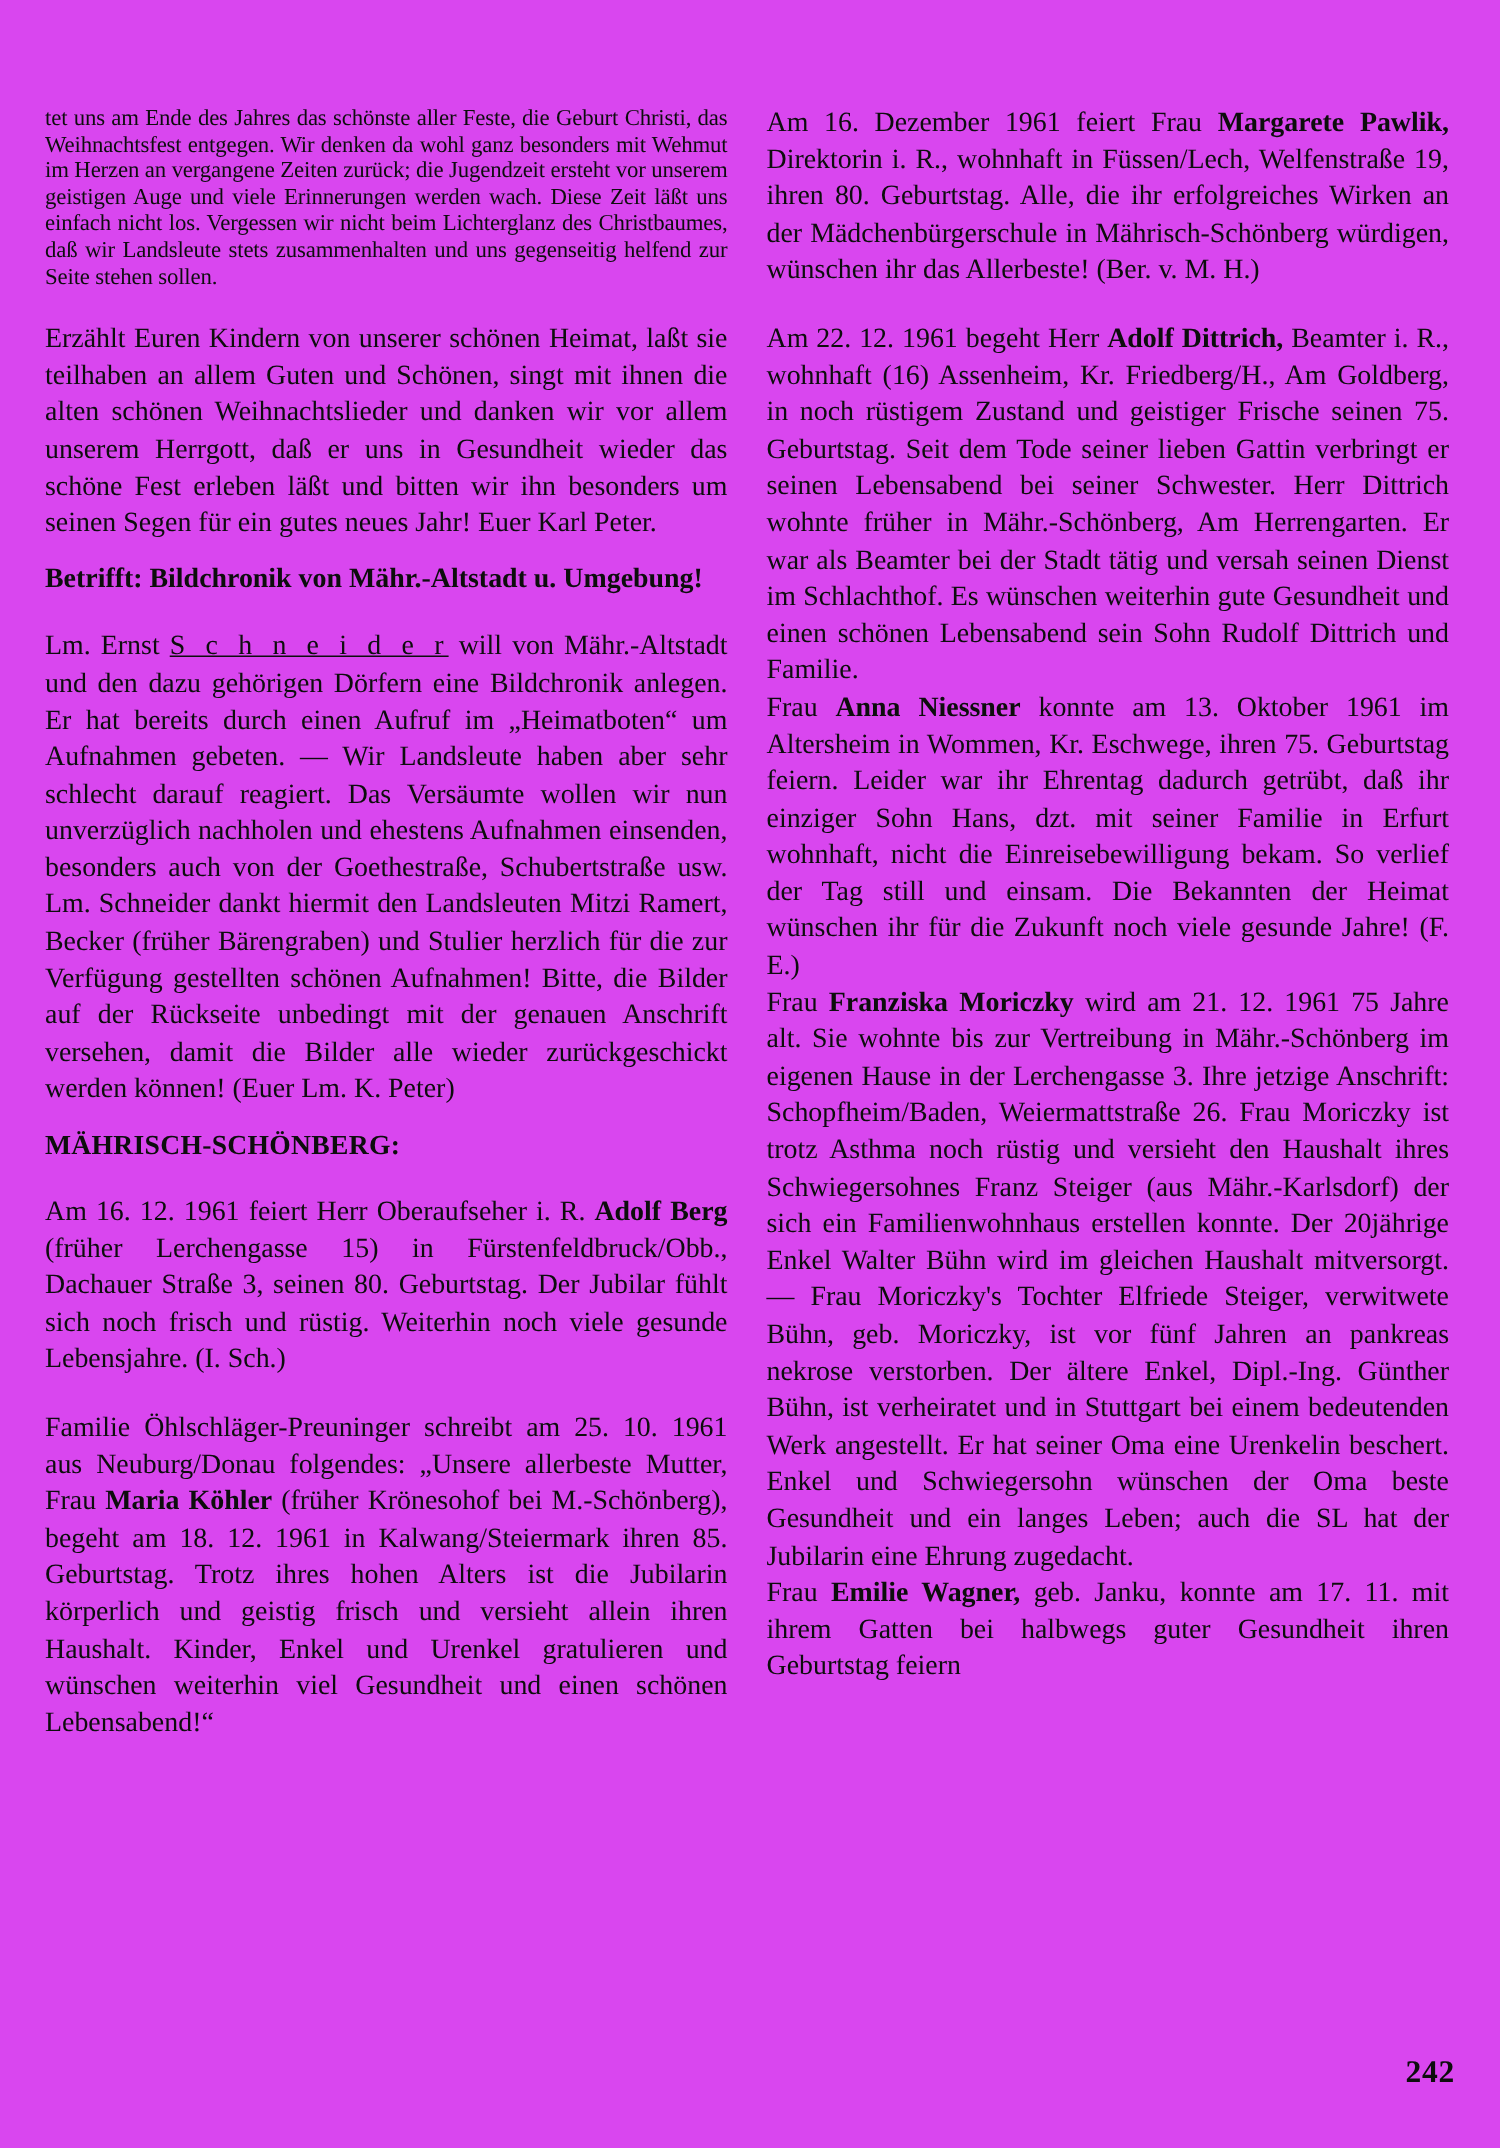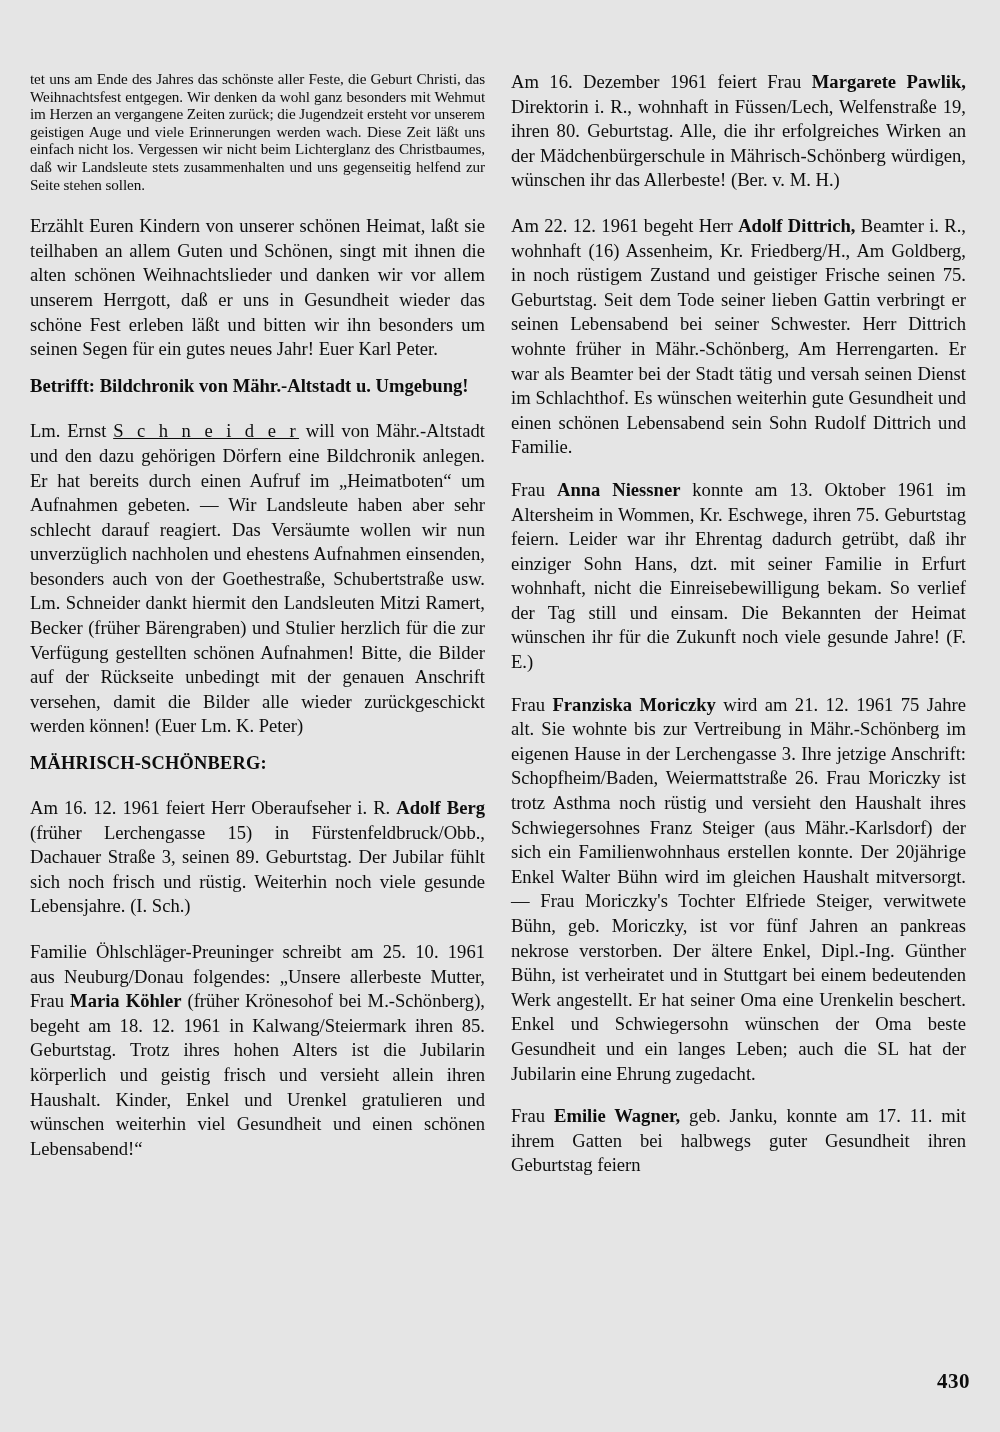--- a/index.html
+++ b/index.html
@@ -11,21 +11,21 @@
     width: 1000px;
     height: 1432px;
     position: relative;
     font-family: "Liberation Serif", serif;
     color: #0d0d0d;
     overflow: hidden;
   }
   .page {
     position: absolute;
     inset: 0;
-    background: #e5e5e5;
+    background: #d946ef;
   }
   .columns {
     position: absolute;
     top: 70px;
     left: 30px;
     width: 940px;
     display: flex;
     gap: 26px;
   }
   .col {
@@ -44,21 +44,21 @@
     font-size: 15.2px;
     line-height: 17.6px;
     letter-spacing: -0.1px;
   }
   .body {
     font-size: 18.6px;
     line-height: 24.6px;
   }
   .gap-s { margin-top: 21px; }
   .gap-m { margin-top: 12px; }
-  .gap-l { margin-top: 18px; }
+  .gap-l { margin-top: 0; }
   b, .b { font-weight: bold; }
   .heading {
     font-size: 18.6px;
     line-height: 24.6px;
     font-weight: bold;
   }
   .caps {
     font-size: 18.4px;
     line-height: 24px;
     font-weight: bold;
@@ -85,28 +85,28 @@
 
 <div class="page">
   <div class="columns">
 
     <div class="col left">
       <p class="small">tet uns am Ende des Jahres das schönste aller Feste, die Geburt Christi, das Weihnachtsfest entgegen. Wir denken da wohl ganz besonders mit Wehmut im Herzen an vergangene Zeiten zurück; die Jugendzeit ersteht vor unserem geistigen Auge und viele Erinnerungen werden wach. Diese Zeit läßt uns einfach nicht los. Vergessen wir nicht beim Lichterglanz des Christbaumes, daß wir Landsleute stets zusammenhalten und uns gegenseitig helfend zur Seite stehen sollen.</p>
       <p class="body gap-s">Erzählt Euren Kindern von unserer schönen Heimat, laßt sie teilhaben an allem Guten und Schönen, singt mit ihnen die alten schönen Weihnachtslieder und danken wir vor allem unserem Herrgott, daß er uns in Gesundheit wieder das schöne Fest erleben läßt und bitten wir ihn besonders um seinen Segen für ein gutes neues Jahr! Euer Karl Peter.</p>
       <p class="heading gap-m">Betrifft: Bildchronik von Mähr.-Altstadt u. Umgebung!</p>
       <p class="body gap-s"><span>Lm. Ernst </span><span class="spaced">S c h n e i d e r</span><span> will von Mähr.-Altstadt und den dazu gehörigen Dörfern eine Bildchronik anlegen. Er hat bereits durch einen Aufruf im „Heimatboten“ um Aufnahmen gebeten. — Wir Landsleute haben aber sehr schlecht darauf reagiert. Das Versäumte wollen wir nun unverzüglich nachholen und ehestens Aufnahmen einsenden, besonders auch von der Goethestraße, Schubertstraße usw. Lm. Schneider dankt hiermit den Landsleuten Mitzi Ramert, Becker (früher Bärengraben) und Stulier herzlich für die zur Verfügung gestellten schönen Aufnahmen! Bitte, die Bilder auf der Rückseite unbedingt mit der genauen Anschrift versehen, damit die Bilder alle wieder zurückgeschickt werden können! (Euer Lm. K. Peter)</span></p>
       <p class="caps gap-m">MÄHRISCH-SCHÖNBERG:</p>
-      <p class="body gap-s"><span>Am 16. 12. 1961 feiert Herr Oberaufseher i. R. </span><b>Adolf Berg</b><span> (früher Lerchengasse 15) in Fürstenfeldbruck/Obb., Dachauer Straße 3, seinen 89. Geburtstag. Der Jubilar fühlt sich noch frisch und rüstig. Weiterhin noch viele gesunde Lebensjahre. (I. Sch.)</span></p>
+      <p class="body gap-s"><span>Am 16. 12. 1961 feiert Herr Oberaufseher i. R. </span><b>Adolf Berg</b><span> (früher Lerchengasse 15) in Fürstenfeldbruck/Obb., Dachauer Straße 3, seinen 80. Geburtstag. Der Jubilar fühlt sich noch frisch und rüstig. Weiterhin noch viele gesunde Lebensjahre. (I. Sch.)</span></p>
       <p class="body gap-s"><span>Familie Öhlschläger-Preuninger schreibt am 25. 10. 1961 aus Neuburg/Donau folgendes: „Unsere allerbeste Mutter, Frau </span><b>Maria Köhler</b><span> (früher Krönesohof bei M.-Schönberg), begeht am 18. 12. 1961 in Kalwang/Steiermark ihren 85. Geburtstag. Trotz ihres hohen Alters ist die Jubilarin körperlich und geistig frisch und versieht allein ihren Haushalt. Kinder, Enkel und Urenkel gratulieren und wünschen weiterhin viel Gesundheit und einen schönen Lebensabend!“</span></p>
     </div>
 
     <div class="col right">
       <p class="body"><span>Am 16. Dezember 1961 feiert Frau </span><b>Margarete Pawlik,</b><span> Direktorin i. R., wohnhaft in Füssen/Lech, Welfenstraße 19, ihren 80. Geburtstag. Alle, die ihr erfolgreiches Wirken an der Mädchenbürgerschule in Mährisch-Schönberg würdigen, wünschen ihr das Allerbeste! (Ber. v. M. H.)</span></p>
       <p class="body gap-s"><span>Am 22. 12. 1961 begeht Herr </span><b>Adolf Dittrich,</b><span> Beamter i. R., wohnhaft (16) Assenheim, Kr. Friedberg/H., Am Goldberg, in noch rüstigem Zustand und geistiger Frische seinen 75. Geburtstag. Seit dem Tode seiner lieben Gattin verbringt er seinen Lebensabend bei seiner Schwester. Herr Dittrich wohnte früher in Mähr.-Schönberg, Am Herrengarten. Er war als Beamter bei der Stadt tätig und versah seinen Dienst im Schlachthof. Es wünschen weiterhin gute Gesundheit und einen schönen Lebensabend sein Sohn Rudolf Dittrich und Familie.</span></p>
       <p class="body gap-l"><span>Frau </span><b>Anna Niessner</b><span> konnte am 13. Oktober 1961 im Altersheim in Wommen, Kr. Eschwege, ihren 75. Geburtstag feiern. Leider war ihr Ehrentag dadurch getrübt, daß ihr einziger Sohn Hans, dzt. mit seiner Familie in Erfurt wohnhaft, nicht die Einreisebewilligung bekam. So verlief der Tag still und einsam. Die Bekannten der Heimat wünschen ihr für die Zukunft noch viele gesunde Jahre! (F. E.)</span></p>
       <p class="body gap-l"><span>Frau </span><b>Franziska Moriczky</b><span> wird am 21. 12. 1961 75 Jahre alt. Sie wohnte bis zur Vertreibung in Mähr.-Schönberg im eigenen Hause in der Lerchengasse 3. Ihre jetzige Anschrift: Schopfheim/Baden, Weiermattstraße 26. Frau Moriczky ist trotz Asthma noch rüstig und versieht den Haushalt ihres Schwiegersohnes Franz Steiger (aus Mähr.-Karlsdorf) der sich ein Familienwohnhaus erstellen konnte. Der 20jährige Enkel Walter Bühn wird im gleichen Haushalt mitversorgt. — Frau Moriczky's Tochter Elfriede Steiger, verwitwete Bühn, geb. Moriczky, ist vor fünf Jahren an pankreas nekrose verstorben. Der ältere Enkel, Dipl.-Ing. Günther Bühn, ist verheiratet und in Stuttgart bei einem bedeutenden Werk angestellt. Er hat seiner Oma eine Urenkelin beschert. Enkel und Schwiegersohn wünschen der Oma beste Gesundheit und ein langes Leben; auch die SL hat der Jubilarin eine Ehrung zugedacht.</span></p>
       <p class="body gap-l lastline"><span>Frau </span><b>Emilie Wagner,</b><span> geb. Janku, konnte am 17. 11. mit ihrem Gatten bei halbwegs guter Gesundheit ihren Geburtstag feiern</span></p>
     </div>
 
   </div>
 
-  <div class="pagenum">430</div>
+  <div class="pagenum">242</div>
 </div>
 
 </body></html>

